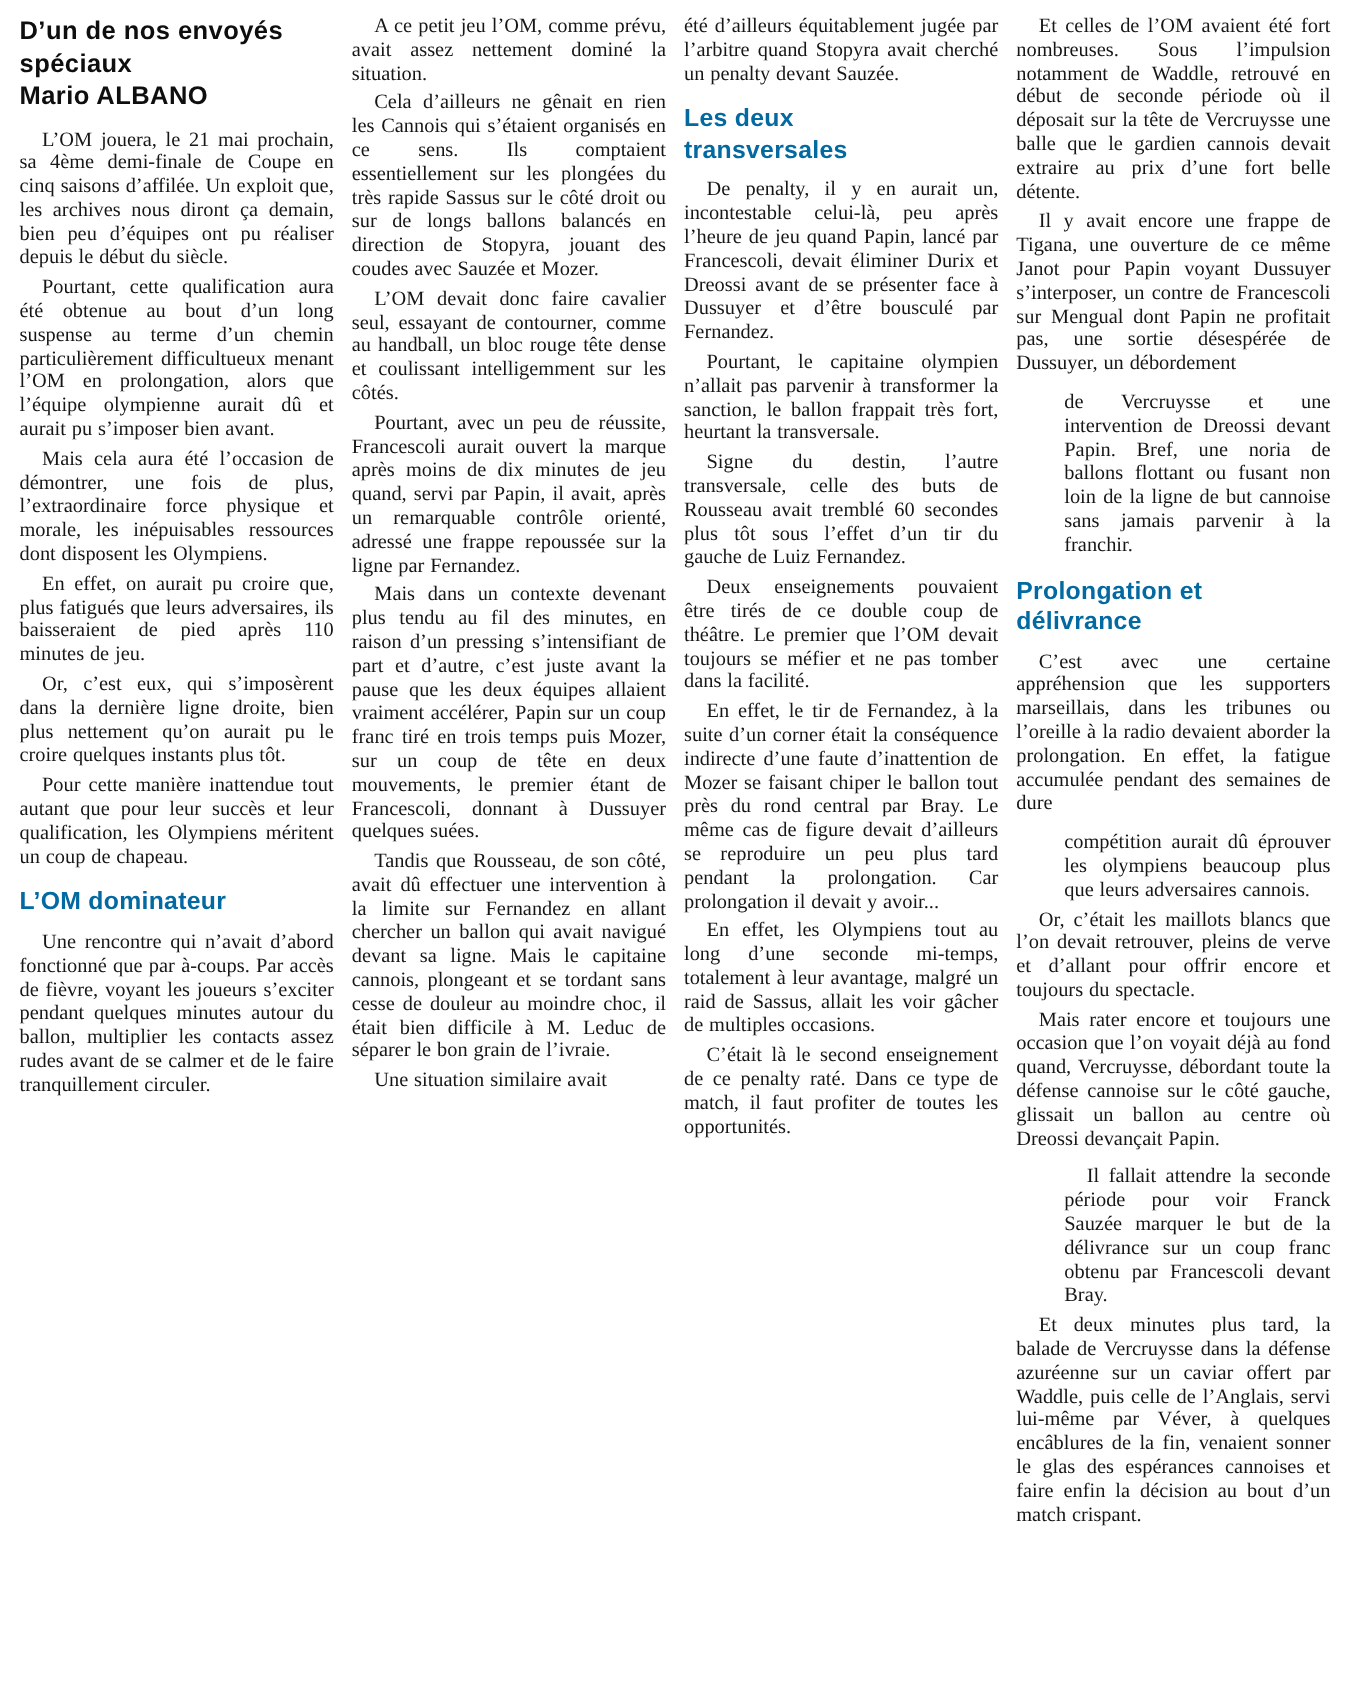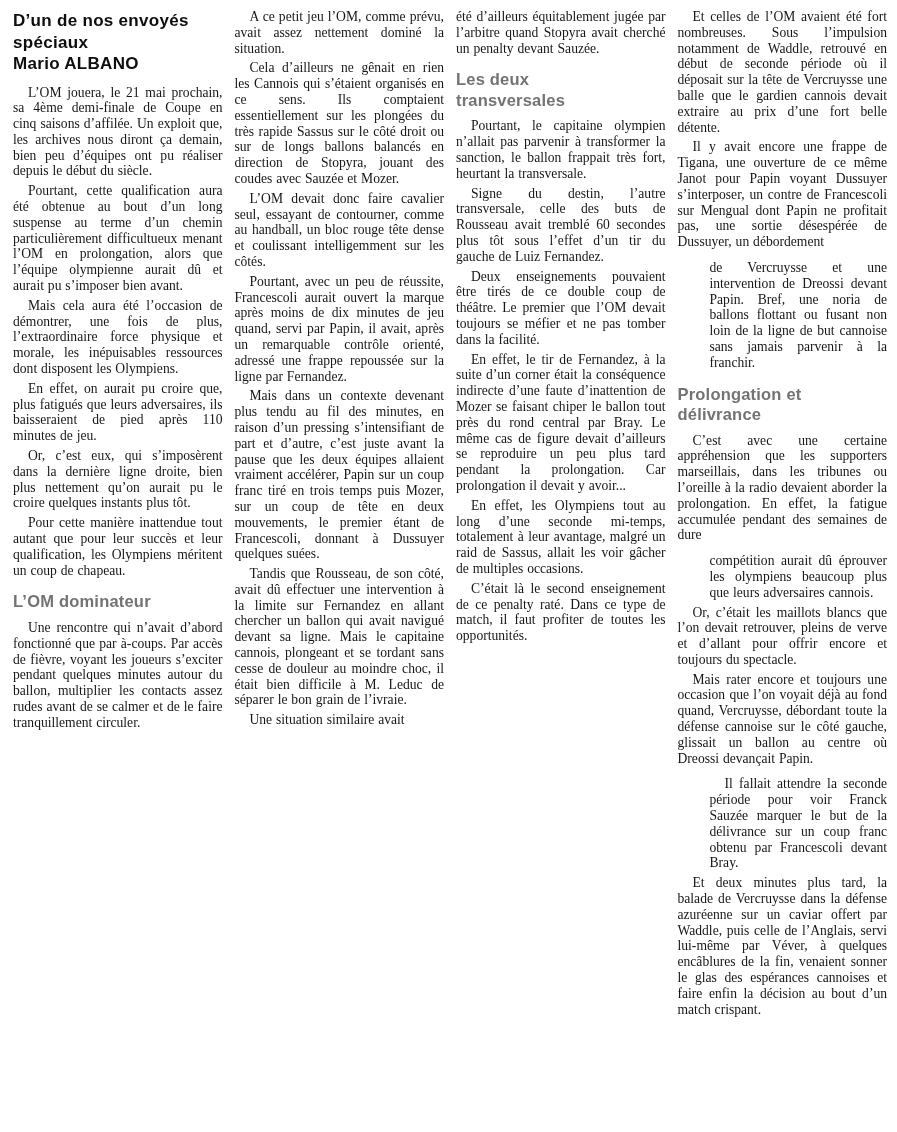--- a/index.html
+++ b/index.html
@@ -45,21 +45,21 @@
     color: #0e0e0e;
   }
   .subhead {
     font-family: "Liberation Sans", sans-serif;
     font-weight: 700;
     font-size: 16.5px;
     line-height: 20.5px;
     letter-spacing: 0.2px;
     white-space: pre-line;
     margin: 13px 0 8px 0;
-    color: #737373;
+    color: #0369a1;
   }
 </style>
 </head>
 <body>
 
 <div class="page">
 
   <div class="col">
     <h1 class="byline">D’un de nos envoyés
 spéciaux
@@ -81,20 +81,21 @@
     <p class="body-para">Pourtant, avec un peu de réussite, Francescoli aurait ouvert la marque après moins de dix minutes de jeu quand, servi par Papin, il avait, après un remarquable contrôle orienté, adressé une frappe repoussée sur la ligne par Fernandez.</p>
     <p class="body-para">Mais dans un contexte devenant plus tendu au fil des minutes, en raison d’un pressing s’intensifiant de part et d’autre, c’est juste avant la pause que les deux équipes allaient vraiment accélérer, Papin sur un coup franc tiré en trois temps puis Mozer, sur un coup de tête en deux mouvements, le premier étant de Francescoli, donnant à Dussuyer quelques suées.</p>
     <p class="body-para">Tandis que Rousseau, de son côté, avait dû effectuer une intervention à la limite sur Fernandez en allant chercher un ballon qui avait navigué devant sa ligne. Mais le capitaine cannois, plongeant et se tordant sans cesse de douleur au moindre choc, il était bien difficile à M. Leduc de séparer le bon grain de l’ivraie.</p>
     <p class="body-para">Une situation similaire avait</p>
   </div>
 
   <div class="col">
     <p class="body-para noindent">été d’ailleurs équitablement jugée par l’arbitre quand Stopyra avait cherché un penalty devant Sauzée.</p>
     <h2 class="subhead">Les deux
 transversales</h2>
+    <p class="body-para">De penalty, il y en aurait un, incontestable celui-là, peu après l’heure de jeu quand Papin, lancé par Francescoli, devait éliminer Durix et Dreossi avant de se présenter face à Dussuyer et d’être bousculé par Fernandez.</p>
     <p class="body-para">Pourtant, le capitaine olympien n’allait pas parvenir à transformer la sanction, le ballon frappait très fort, heurtant la transversale.</p>
     <p class="body-para">Signe du destin, l’autre transversale, celle des buts de Rousseau avait tremblé 60 secondes plus tôt sous l’effet d’un tir du gauche de Luiz Fernandez.</p>
     <p class="body-para">Deux enseignements pouvaient être tirés de ce double coup de théâtre. Le premier que l’OM devait toujours se méfier et ne pas tomber dans la facilité.</p>
     <p class="body-para">En effet, le tir de Fernandez, à la suite d’un corner était la conséquence indirecte d’une faute d’inattention de Mozer se faisant chiper le ballon tout près du rond central par Bray. Le même cas de figure devait d’ailleurs se reproduire un peu plus tard pendant la prolongation. Car prolongation il devait y avoir...</p>
     <p class="body-para">En effet, les Olympiens tout au long d’une seconde mi-temps, totalement à leur avantage, malgré un raid de Sassus, allait les voir gâcher de multiples occasions.</p>
     <p class="body-para">C’était là le second enseignement de ce penalty raté. Dans ce type de match, il faut profiter de toutes les opportunités.</p>
   </div>
 
   <div class="col">
     <p class="body-para">Et celles de l’OM avaient été fort nombreuses. Sous l’impulsion notamment de Waddle, retrouvé en début de seconde période où il déposait sur la tête de Vercruysse une balle que le gardien cannois devait extraire au prix d’une fort belle détente.</p>

